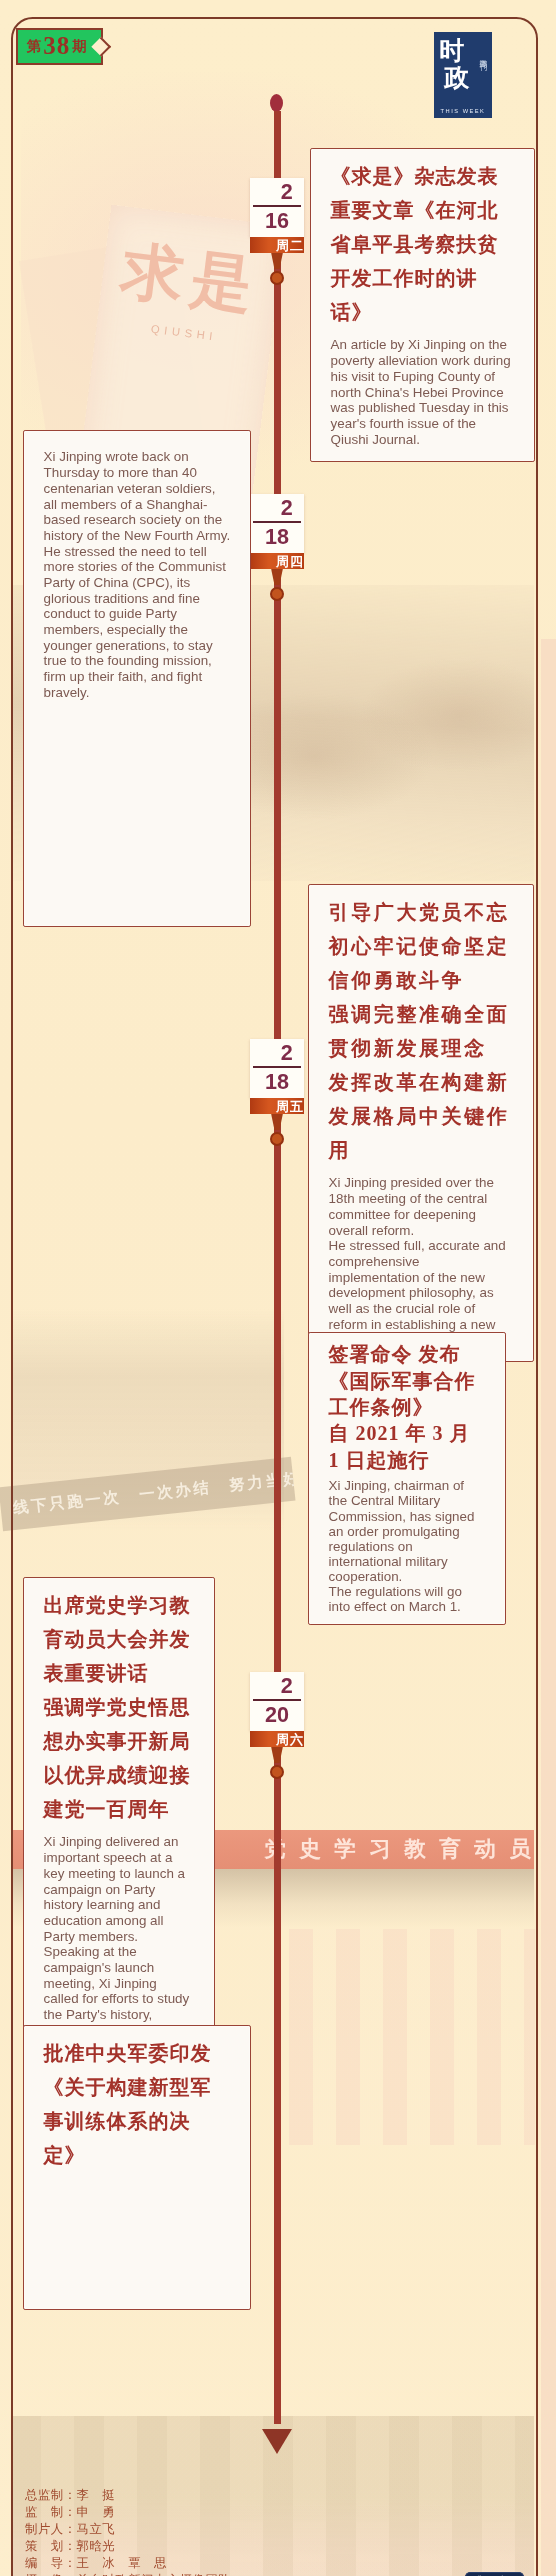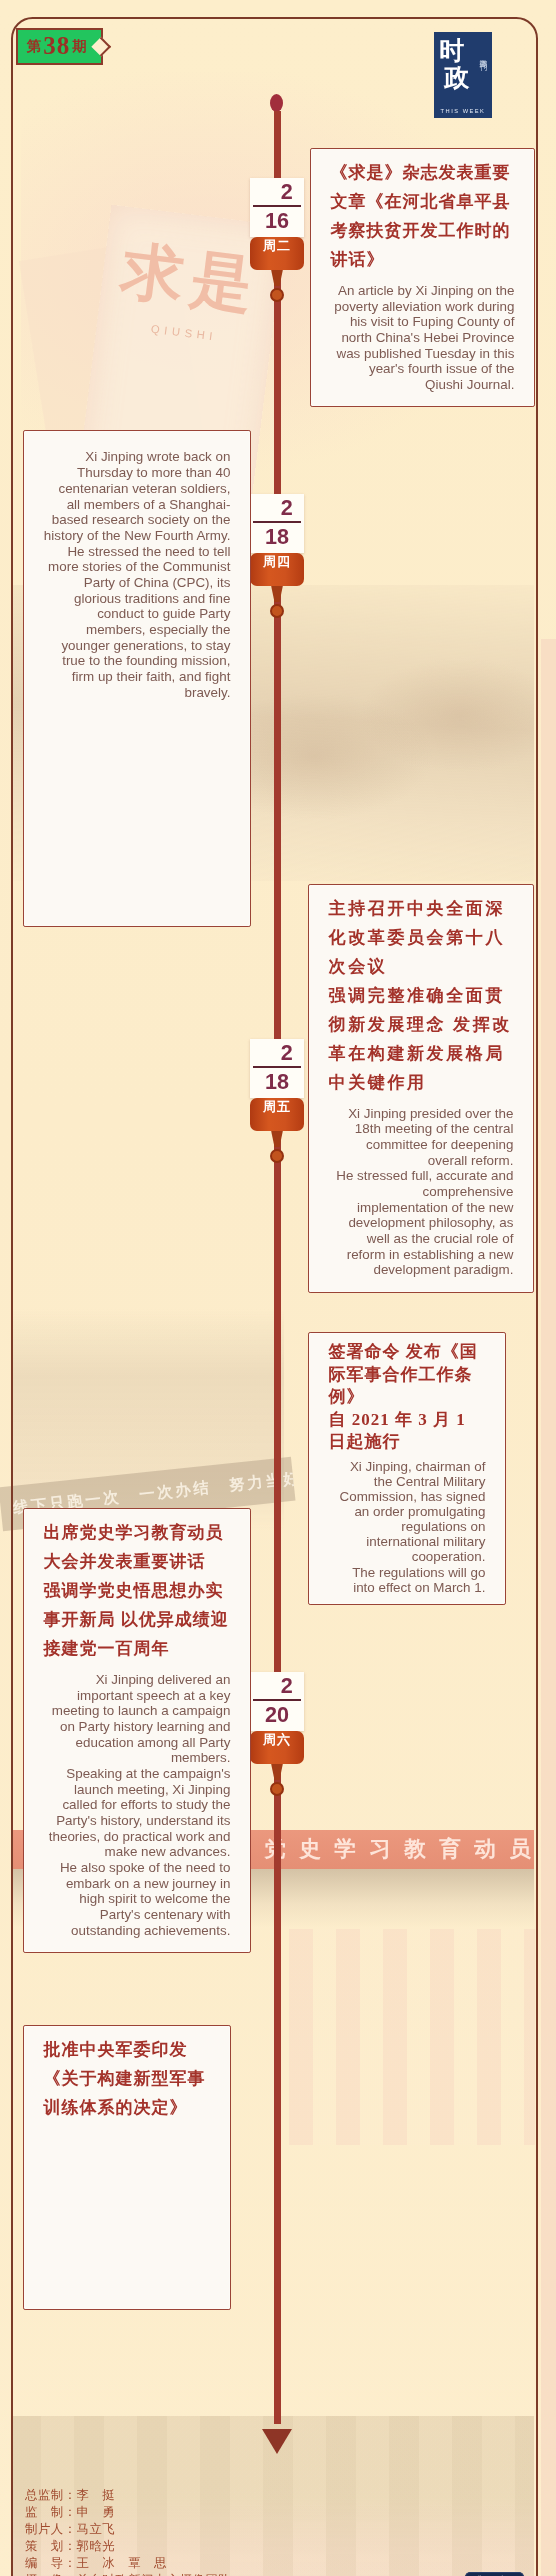--- a/index.html
+++ b/index.html
@@ -75,43 +75,43 @@
   .tl-top-dot { left:270px; top:94px; width:13px; height:18px; background:#a12e3c; border-radius:50%; }
   .tl-arrow { left:262px; top:2429px; width:0; height:0;
     border-left:15px solid transparent; border-right:15px solid transparent; border-top:25px solid #8e3526; }
 
   .marker { left:250px; width:54px; text-align:center; }
   .m1 { top:178px; } .m2 { top:494px; } .m3 { top:1039px; } .m4 { top:1672px; }
   .mcard { background:#fffdf7; box-shadow:0 1px 2.6px rgba(150,100,80,.3); padding:3.1px 3.1px 4.1px; }
   .mnum { font-size:21.6px; font-weight:bold; color:#7f2c49; line-height:1.05; }
   .mnum-top { text-align:right; padding-right:8.2px; }
   .mdivider { height:2.1px; background:#5d2330; margin:1.5px 0 2.6px; }
-  .mribbon { height:33px; border-radius:7px; color:#fff; font-size:13px; font-weight:bold;
+  .mribbon { height:16px; border-radius:0; color:#fff; font-size:13px; font-weight:bold;
     line-height:17.5px; letter-spacing:1px;
-    background:linear-gradient(90deg,#b03a12,#d5571f 35%,#cf521e 65%,#b43c12); }
+    background:linear-gradient(90deg,#b03a12,#d5571f 35%,#cf521e 65%,#b43c12);text-align:right; }
   .mpin { width:15.5px; height:16.5px; margin:0 auto; background:#a23c15;
     clip-path:polygon(12% 0,88% 0,66% 100%,34% 100%); }
   .mdot { width:14px; height:14px; margin:1.5px auto 0; background:#c2541e;
     border:2.1px solid #943110; border-radius:50%; box-sizing:border-box; }
 
   
   .card { background:#fcf9f4; border:1.5px solid #9a4336; border-radius:2.1px;
     padding:10.3px 19.6px 13.4px; box-sizing:border-box; box-shadow:0 0 0 0.5px rgba(255,255,255,.6) inset; }
-  .cn { font-family:"Liberation Serif",serif; font-weight:bold; font-size:17px; line-height:1.7;
+  .cn { font-family:"Liberation Serif",serif; font-weight:bold; font-size:20px; line-height:1.7;
     letter-spacing:1px; color:#a3322a; white-space:pre-line; }
-  .en { margin-top:8.2px; font-size:13.4px; line-height:1.17; color:#7d5a52; white-space:pre-line;text-align:right; }
+  .en { margin-top:8.2px; font-size:13.4px; line-height:1.17; color:#7d5a52; white-space:pre-line; }
   .card1 { left:310px; top:148px;  width:225px; min-height:253px; }
   .card2 { left:23px;  top:430px;  width:228px; min-height:497px; }
   .card3 { left:308px; top:884px; width:226px; min-height:399px; }
   .card3 .cn { letter-spacing:2.6px; }
   .card4 { left:308px; top:1332px; width:198px; min-height:195px; padding:8.2px 19.6px 9.3px; }
   .card4 .cn { line-height:1.32; }
   .card4 .en { line-height:1.13; margin-top:5.2px; }
-  .card5 { left:23px;  top:1508px; width:228px; min-height:428px; }
-  .card6 { left:23px;  top:2025px; width:208px; min-height:285px; }
+  .card5 { left:23px;  top:1577px; width:192px; min-height:428px; }
+  .card6 { left:23px;  top:2025px; width:228px; min-height:285px; }
 
   
   .credits { left:25px; top:2487px; font-size:12.4px; line-height:17px; color:#a04a2e; letter-spacing:0.5px; }
   .cctv-logo { left:465px; top:2572px; width:59px; height:59px; background:#15294f; border-radius:5.2px;
     display:grid; grid-template-rows:1fr 1fr; grid-template-columns:1fr 1fr; place-items:center;
     font-family:"Liberation Serif",serif; font-weight:bold; font-size:21.6px; color:#fff;
     box-shadow:0 0 0 1px #2a3f6b inset; }
 </style>
 </head>
 <body>
@@ -193,21 +193,21 @@
 
 <div class="abs card card1">
   <div class="cn">《求是》杂志发表重要文章《在河北省阜平县考察扶贫开发工作时的讲话》</div>
   <div class="en">An article by Xi Jinping on the poverty alleviation work during his visit to Fuping County of north China's Hebei Province was published Tuesday in this year's fourth issue of the Qiushi Journal.</div>
 </div>
 <div class="abs card card2">
   <div class="en">Xi Jinping wrote back on Thursday to more than 40 centenarian veteran soldiers, all members of a Shanghai-based research society on the history of the New Fourth Army.
 He stressed the need to tell more stories of the Communist Party of China (CPC), its glorious traditions and fine conduct to guide Party members, especially the younger generations, to stay true to the founding mission, firm up their faith, and fight bravely.</div>
 </div>
 <div class="abs card card3">
-  <div class="cn">主持召开中央全面深化改革委员会第十八次会议
+  <div class="cn">引导广大党员不忘初心牢记使命坚定信仰勇敢斗争
 强调完整准确全面贯彻新发展理念 发挥改革在构建新发展格局中关键作用</div>
   <div class="en">Xi Jinping presided over the 18th meeting of the central committee for deepening overall reform.
 He stressed full, accurate and comprehensive implementation of the new development philosophy, as well as the crucial role of reform in establishing a new development paradigm.</div>
 </div>
 <div class="abs card card4">
   <div class="cn">签署命令 发布《国际军事合作工作条例》
 自 2021 年 3 月 1 日起施行</div>
   <div class="en">Xi Jinping, chairman of the Central Military Commission, has signed an order promulgating regulations on international military cooperation.
 The regulations will go into effect on March 1.</div>
 </div>

